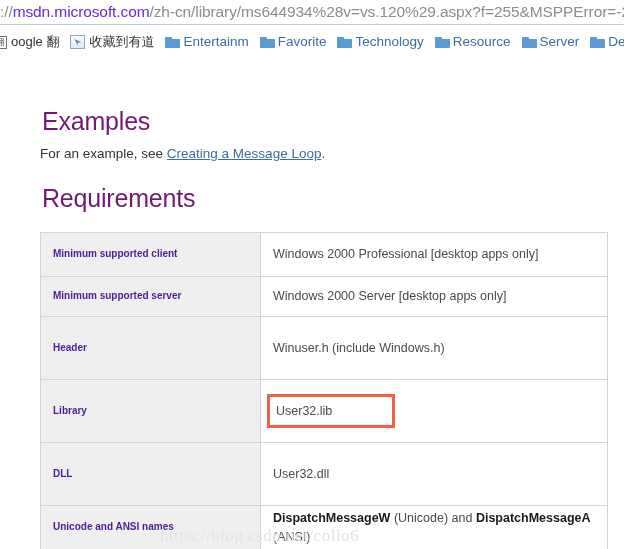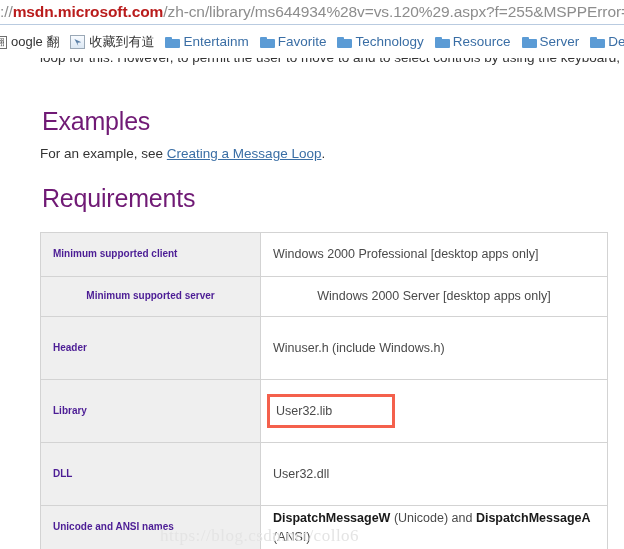--- a/index.html
+++ b/index.html
@@ -36,21 +36,21 @@
     overflow: hidden;
     white-space: nowrap;
   }
   #url-text {
     font-size: 15.5px;
     letter-spacing: -0.1px;
     padding-left: 0px;
     line-height: 24px;
   }
   #url-text .url-dim { color: #8d8d8d; }
-  #url-text .url-strong { color: #b91c1c; font-weight: bold; }
+  #url-text .url-strong { color: #6d28d9; font-weight: normal; }
 
   #bookmarks-bar {
     position: absolute;
     left: 0; top: 26px;
     width: 624px;
     height: 32px;
     background: #ffffff;
     display: flex;
     align-items: center;
     overflow: hidden;
@@ -191,21 +191,21 @@
     font-weight: bold;
     color: #4c1d95;
     font-size: 10px;
   }
   #req-table td.rowvalue {
     background: #ffffff;
     color: #4a4a4a;
   }
   tr.r-tall td { height: 62px; }
   tr.r-short td { height: 43px; }
-  tr.r-mid td { height: 39px; text-align: center; }
+  tr.r-mid td { height: 39px; }
 
   .highlight-box {
     display: inline-block;
     border: 3px solid #f4604c;
     padding: 5px 60px 5px 6px;
     margin-left: -6px;
     background: #ffffff;
   }
 
   .bold-name { font-weight: bold; color: #1a1a1a; }
@@ -273,21 +273,20 @@
     <div class="bookmark">
       <span class="folder-icon"></span>
       <span class="bm-label">Developer</span>
     </div>
 
   </div>
 </div>
 
 <div id="page">
 
-  <div class="clipped-line">loop for this. However, to permit the user to move to and to select controls by using the keyboard,</div>
 
 
   <h2 class="heading" id="examples-heading">Examples</h2>
 
   <div class="para-line" id="examples-para">
     <span>For an example, see </span><a class="link" href="#">Creating a Message Loop</a><span>.</span>
   </div>
 
   <h2 class="heading" id="requirements-heading">Requirements</h2>
 

